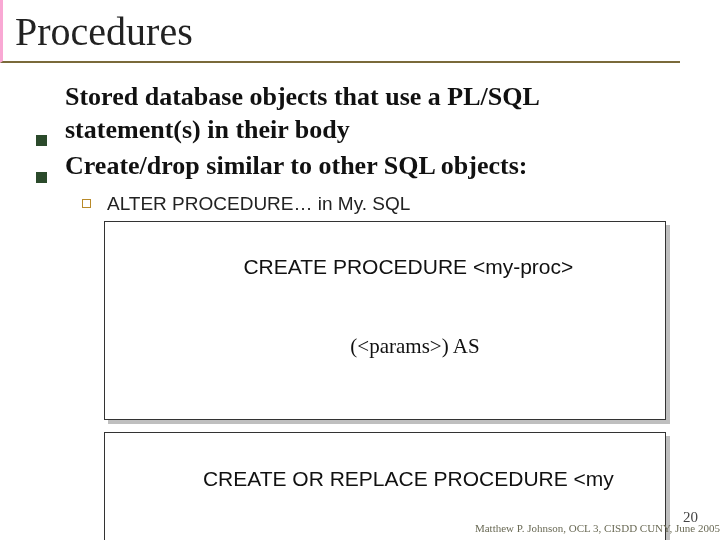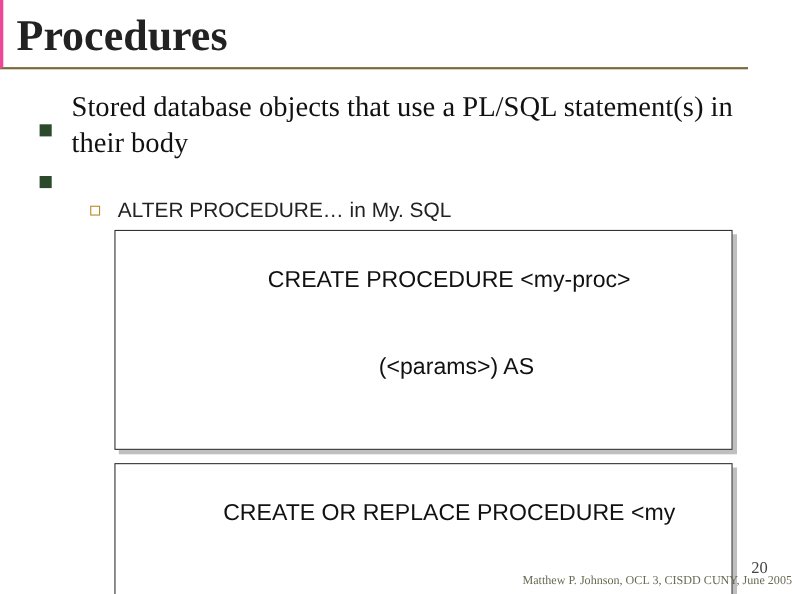--- a/index.html
+++ b/index.html
@@ -5,37 +5,37 @@
   * { box-sizing: border-box; margin: 0; padding: 0; }
   body {
     width: 720px;
     height: 540px;
     font-family: "Times New Roman", Times, serif;
     background: #fff;
     position: relative;
     overflow: hidden;
   }
   .title-wrap {
-    border-left: 3px solid #ec4899;
+    border-left: 3px solid #f9a8d4;
     border-bottom: 2px solid #7a6a3a;
     padding: 8px 0 6px 12px;
     margin-right: 40px;
-    font-weight: bold;
   }
   .title {
     font-size: 40px;
     color: #222;
   }
   .content {
     padding: 18px 40px 0 36px;
   }
   .bullet-row {
     display: flex;
-    align-items: center;
+    align-items: flex-end;
     margin-bottom: 4px;
+    font-weight: bold;
   }
   .sq {
     width: 11px;
     height: 11px;
     background: #2b4a2b;
     flex: 0 0 auto;
     margin-top: 10px;
     margin-right: 18px;
   }
   .bullet-text {
@@ -78,21 +78,21 @@
     background: #fff;
     border: 1.5px solid #333;
     padding: 6px 10px 8px 10px;
     font-family: Arial, Helvetica, sans-serif;
     font-size: 21px;
     line-height: 1.25;
     color: #111;
     white-space: pre-wrap;
     text-align: center;
   }
-  .indent { padding-left: 60px; display: block; }
+  .indent { padding-left: 60px; display: block; font-family: Liberation Serif, serif; }
   .footer {
     position: absolute;
     bottom: 6px;
     left: 0;
     width: 100%;
     text-align: right;
     font-family: "Times New Roman", serif;
     font-size: 11px;
     color: #6a6a55;
   }
@@ -115,20 +115,21 @@
 
 <div class="content">
 
   <div class="bullet-row">
     <div class="sq"></div>
     <div class="bullet-text">Stored database objects that use a PL/SQL statement(s) in their body</div>
   </div>
 
   <div class="bullet-row">
     <div class="sq"></div>
+    <div class="bullet-text">Create/drop similar to other SQL objects:</div>
   </div>
 
   <div class="sub-row">
     <div class="sq-open"></div>
     <div class="sub-text">ALTER PROCEDURE… in My. SQL</div>
   </div>
 
   <div class="code-col">
 
     <div class="code-shadow">

